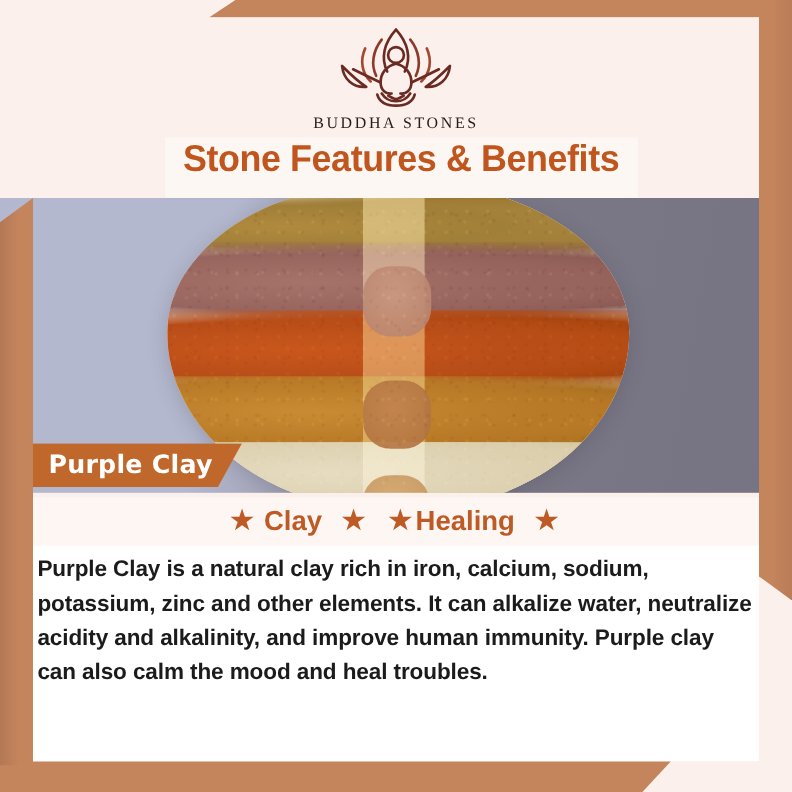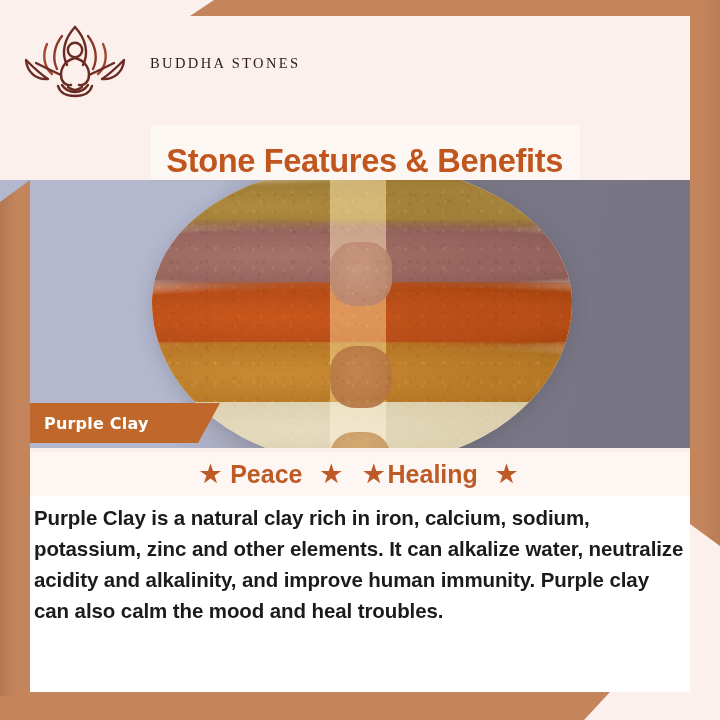--- a/index.html
+++ b/index.html
@@ -55,35 +55,35 @@
   }
 
   
   .header{
     position:absolute;top:0;left:0;width:720px;height:180px;
     background:#FBF0EC;
     z-index:2;
   }
   .logo-wrap{
     position:absolute;top:22px;left:0;width:720px;
-    display:flex;align-items:center;
+    display:flex;flex-direction:column;align-items:center;
   }
   .logo-mark{display:block;}
   .brand-name{
     margin-top:4px;
     font-family:"Liberation Serif",serif;
     font-size:14.5px;
     letter-spacing:2.4px;
     color:#2B1A17;
     font-weight:400;
   }
   .title-strip{
     position:absolute;left:150px;top:125px;width:430px;height:55px;
     background:#FDF7F4;
-    display:flex;align-items:flex-end;justify-content:center;
+    display:flex;align-items:flex-start;justify-content:center;
     z-index:3;
     box-shadow:0 1px 2px rgba(0,0,0,.03);
   }
   .title-text{
     font-family:"Liberation Sans Narrow","Liberation Sans",sans-serif;
     font-weight:bold;
     font-size:34px;
     color:#C0561E;
     letter-spacing:-0.4px;
     transform:scaleX(.96);
@@ -172,21 +172,21 @@
 
   
   .clay-banner{
     position:absolute;left:20px;top:403px;height:40px;width:200px;
     background:#C0672C;
     clip-path:polygon(0 0,100% 0,calc(100% - 22px) 100%,0 100%);
     display:flex;align-items:center;
     z-index:5;
   }
   .clay-label{
-    color:#FFFFFF;font-weight:bold;font-size:16px;
+    color:#FFFFFF;font-weight:bold;font-size:23px;
     margin-left:24px;letter-spacing:.2px;
     font-family:"DejaVu Sans","Liberation Sans",sans-serif;
   }
 
   
   .benefits{
     position:absolute;left:0;top:452px;width:720px;height:44px;
     background:#FDF6F3;
     display:flex;align-items:center;justify-content:center;
     z-index:4;
@@ -270,21 +270,21 @@
     <div class="title-text">Stone Features &amp; Benefits</div>
   </div>
 
   <div class="clay-banner">
     <span class="clay-label">Purple Clay</span>
   </div>
 
   <div class="benefits">
     <div class="benefit first">
       <span class="star">★</span>
-      <span>Peace</span>
+      <span>Clay</span>
     </div>
     <div class="benefit">
       <span class="star">★</span>
     </div>
     <div class="benefit">
       <span class="star">★</span>
       <span>Healing</span>
     </div>
     <div class="benefit">
       <span class="star">★</span>

